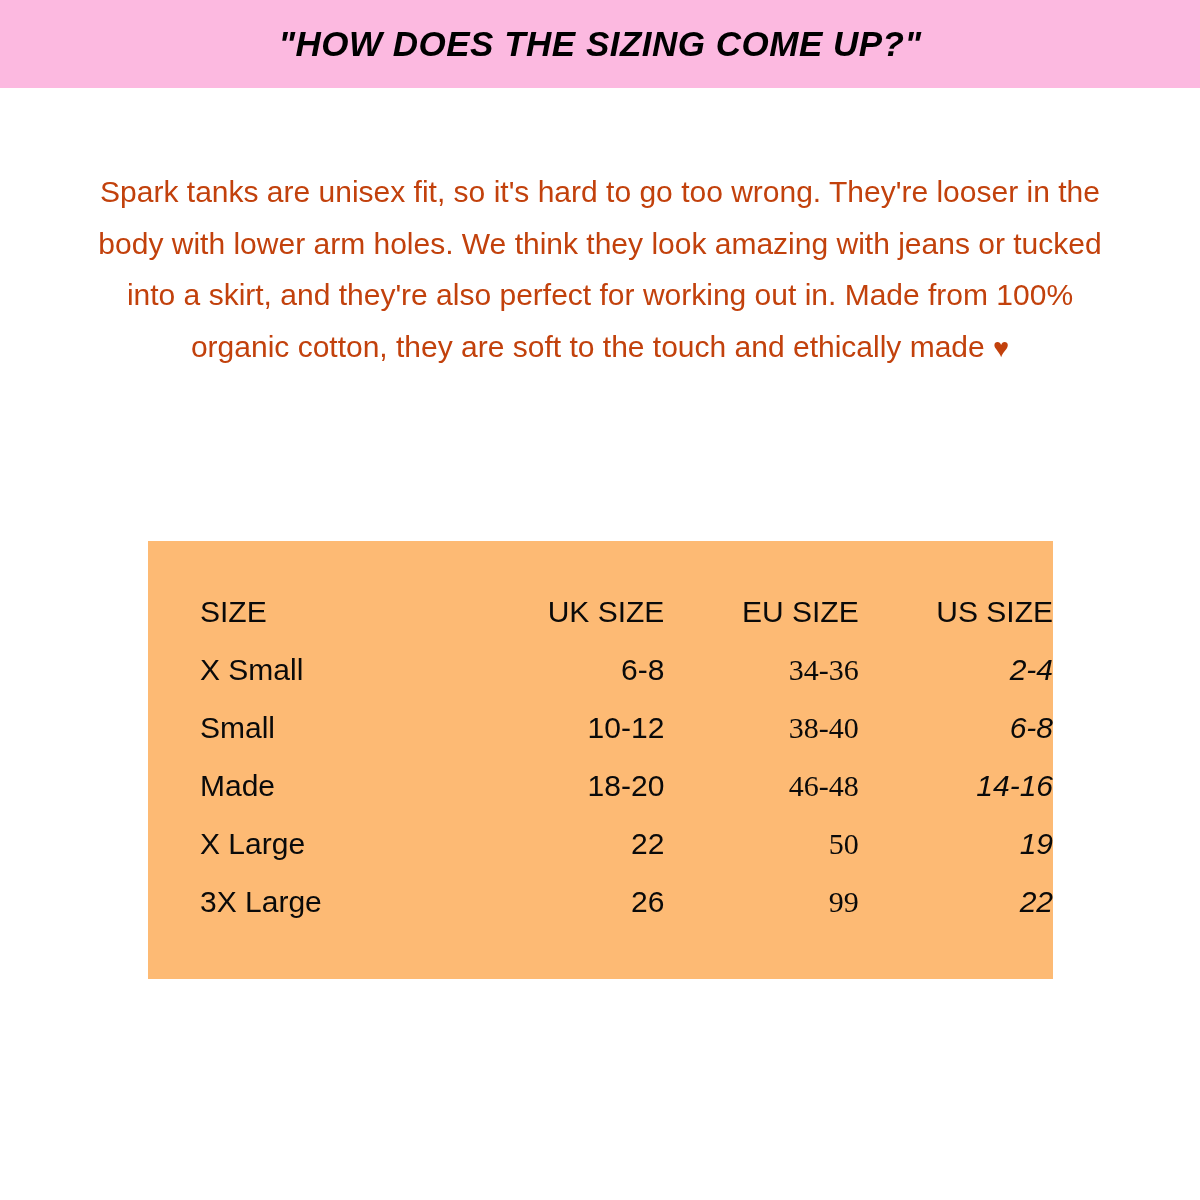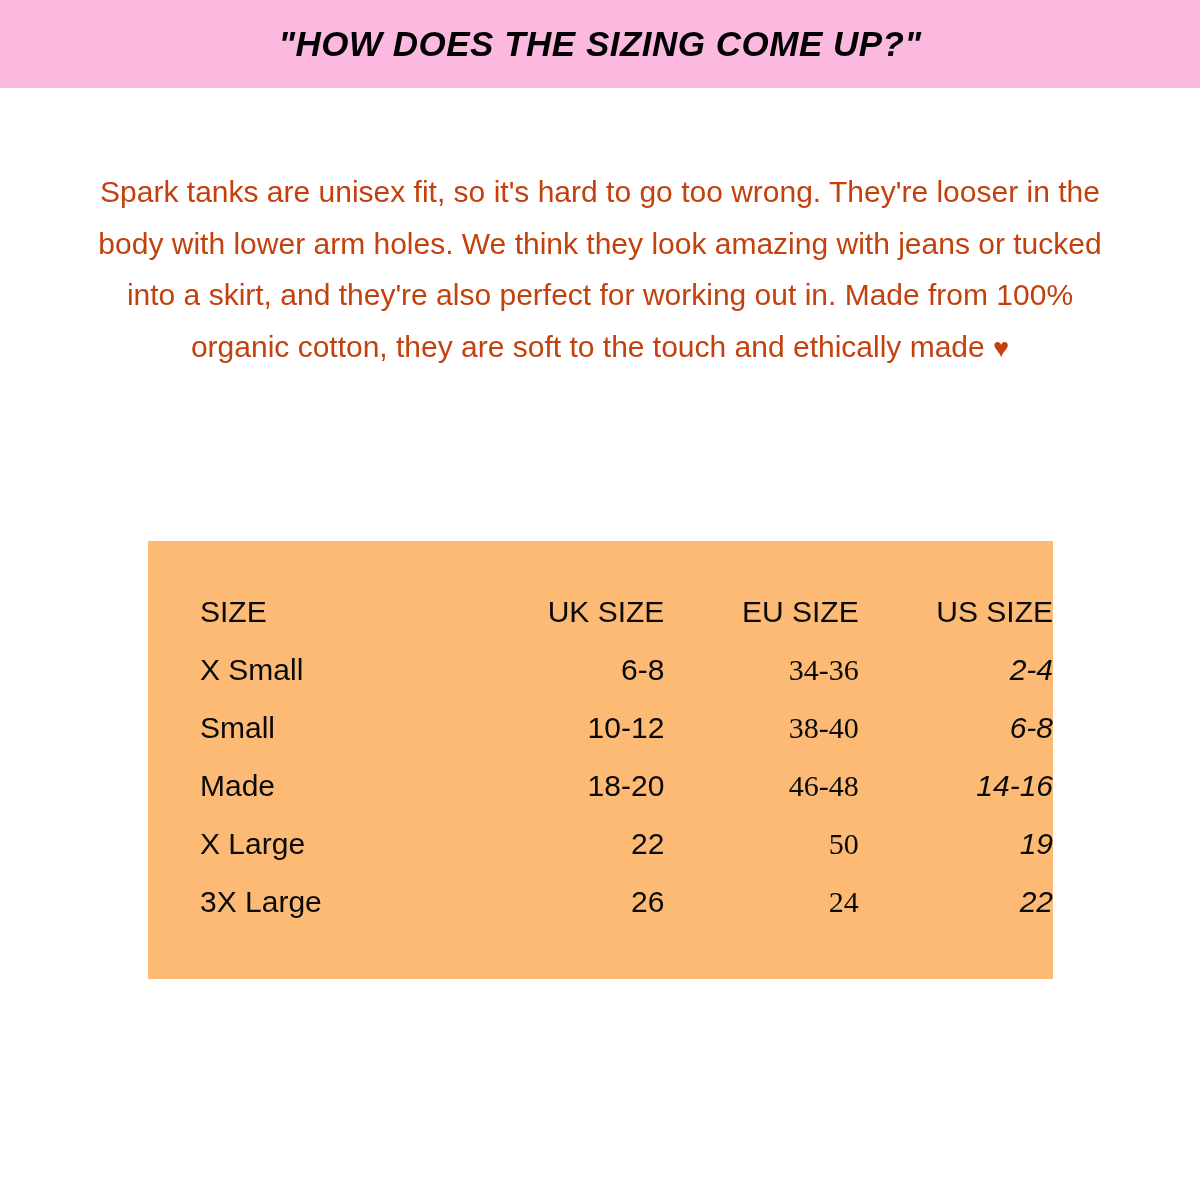--- a/index.html
+++ b/index.html
@@ -138,20 +138,20 @@
         </tr>
         <tr>
           <td>X Large</td>
           <td class="col-uk">22</td>
           <td class="col-eu">50</td>
           <td class="col-us">19</td>
         </tr>
         <tr>
           <td>3X Large</td>
           <td class="col-uk">26</td>
-          <td class="col-eu">24</td>
+          <td class="col-eu">99</td>
           <td class="col-us">22</td>
         </tr>
       </tbody>
     </table>
   </div>
 
 </div>
 
 </body></html>

